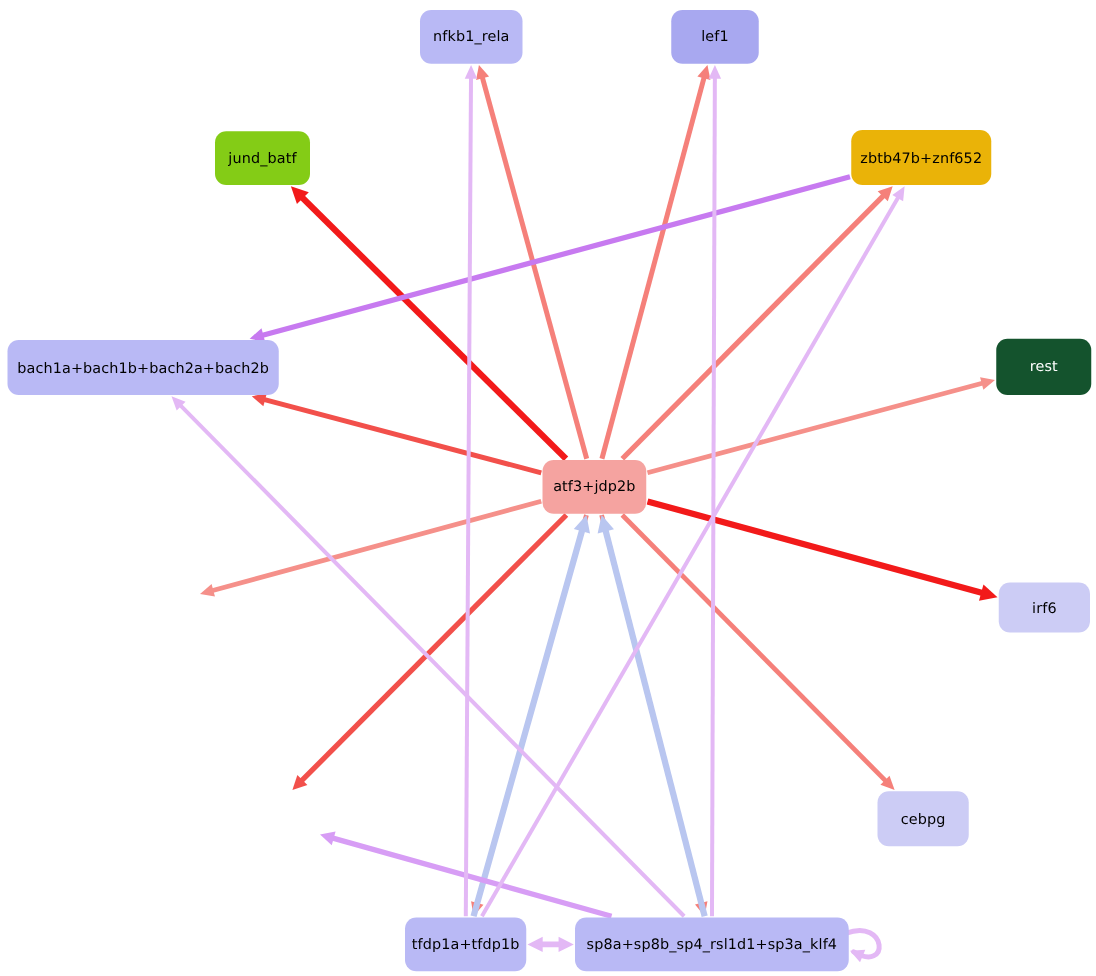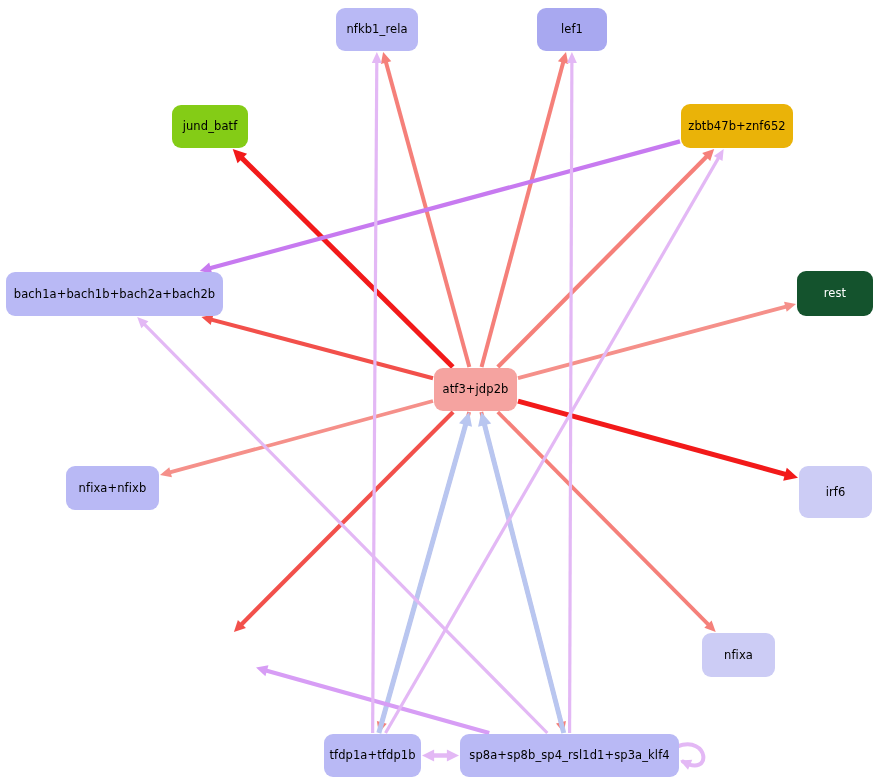--- a/index.html
+++ b/index.html
@@ -155,28 +155,25 @@
       </div>
       <div class="gnode" style="left: 6px; top: 272px; width: 217px; height: 44px; background: rgb(185, 185, 245); color: rgb(0, 0, 0);">
         <span>bach1a+bach1b+bach2a+bach2b</span>
       </div>
       <div class="gnode" style="left: 797px; top: 271px; width: 76px; height: 45px; background: #14532d; color: rgb(255, 255, 255);">
         <span>rest</span>
       </div>
       <div class="gnode" style="left: 434px; top: 368px; width: 83px; height: 43px; background: rgb(245, 163, 160); color: rgb(0, 0, 0);">
         <span>atf3+jdp2b</span>
       </div>
-      <div class="gnode" style="left: 66px; top: 466px; width: 93px; height: 44px; background: rgb(185, 185, 245); color: rgb(0, 0, 0);">
-        <span>nfixa+nfixb</span>
-      </div>
-      <div class="gnode" style="left: 799px; top: 466px; width: 73px; height: 52px; background: rgb(204, 204, 245); color: rgb(0, 0, 0);">
+      <div class="gnode" style="left: 799px; top: 466px; width: 73px; height: 40px; background: rgb(204, 204, 245); color: rgb(0, 0, 0);">
         <span>irf6</span>
       </div>
       <div class="gnode" style="left: 702px; top: 633px; width: 73px; height: 44px; background: rgb(204, 204, 245); color: rgb(0, 0, 0);">
-        <span>nfixa</span>
+        <span>cebpg</span>
       </div>
       <div class="gnode" style="left: 324px; top: 734px; width: 97px; height: 43px; background: rgb(185, 185, 245); color: rgb(0, 0, 0);">
         <span>tfdp1a+tfdp1b</span>
       </div>
       <div class="gnode" style="left: 460px; top: 734px; width: 219px; height: 43px; background: rgb(185, 185, 245); color: rgb(0, 0, 0);">
         <span>sp8a+sp8b_sp4_rsl1d1+sp3a_klf4</span>
       </div>
     </div>
 </div>
 

